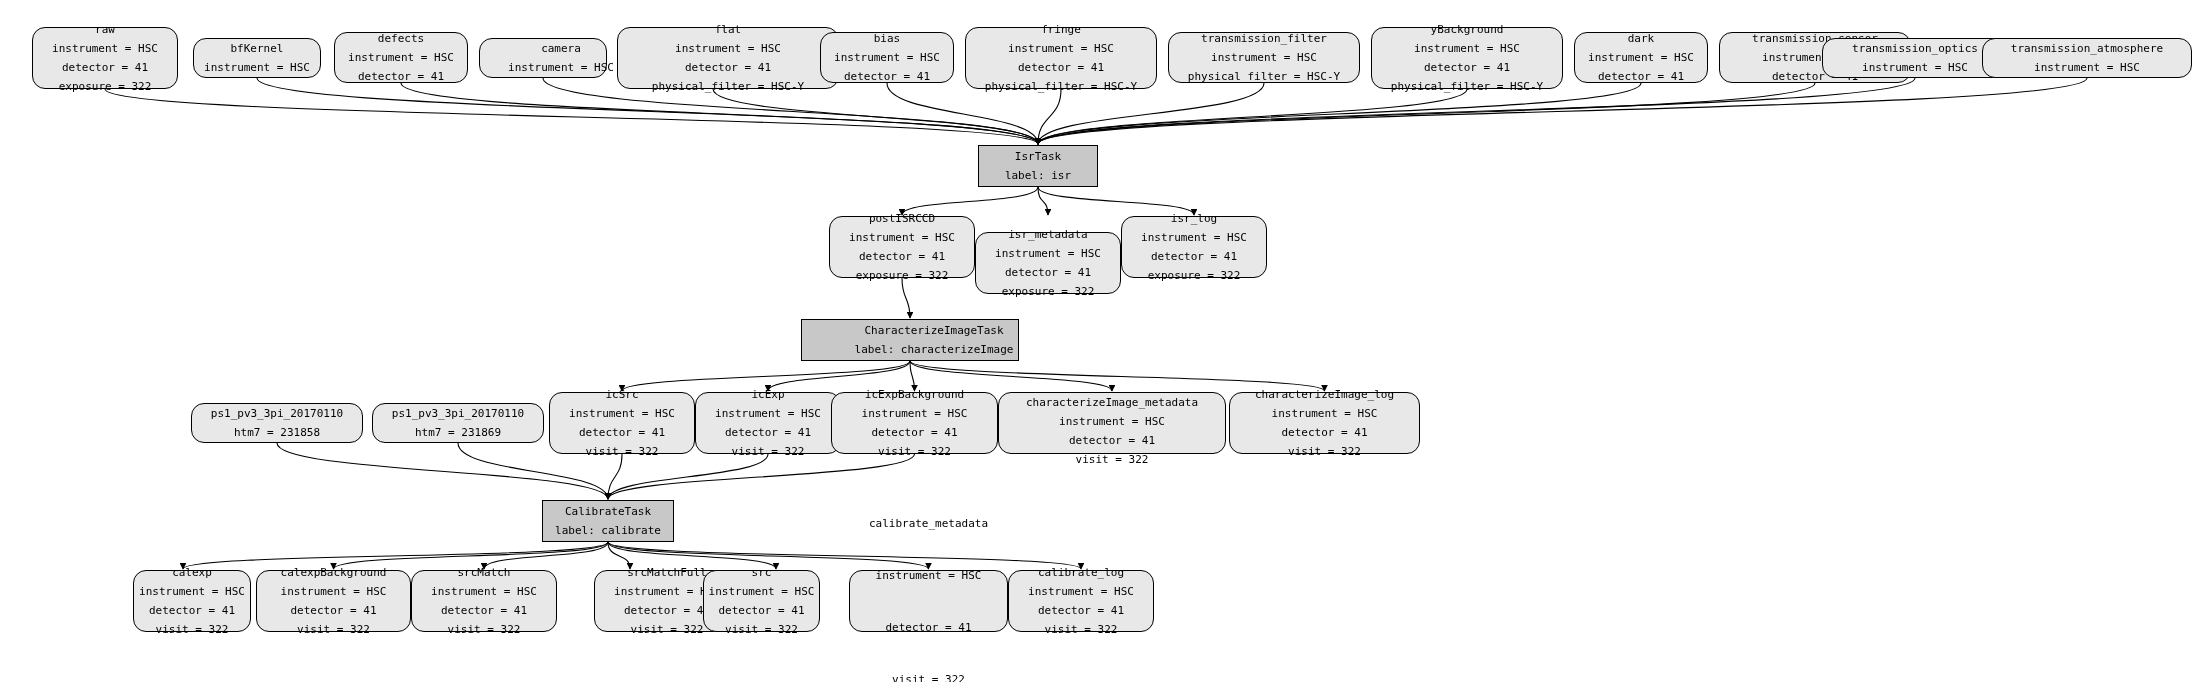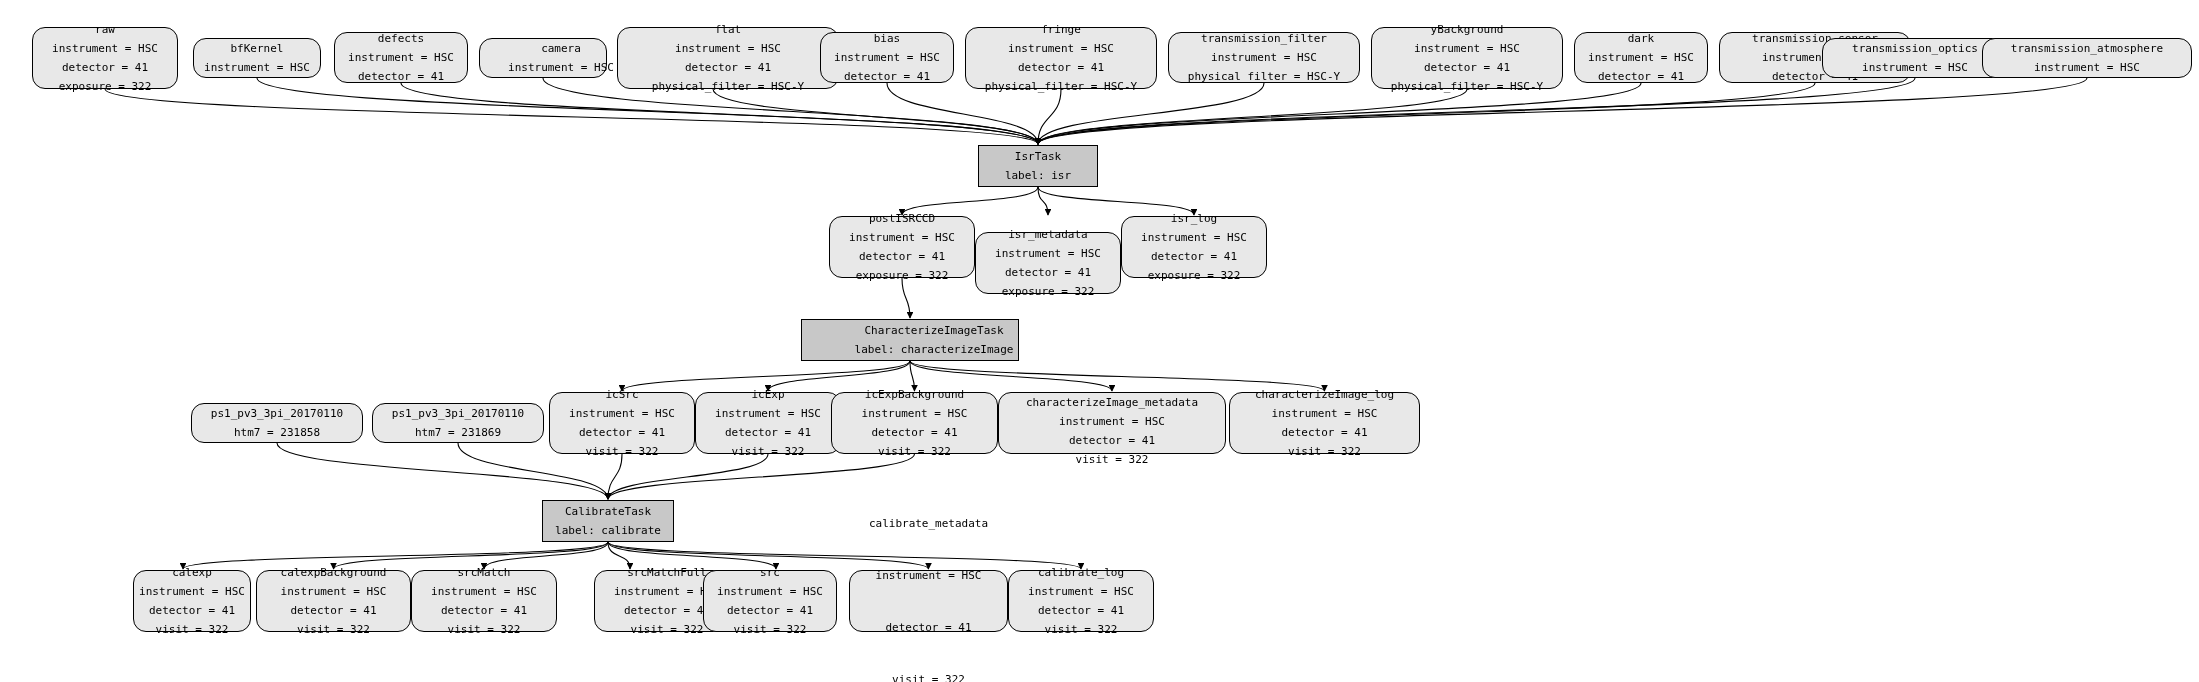--- a/index.html
+++ b/index.html
@@ -253,21 +253,21 @@
         <span class="line">instrument = HSC</span>
         <span class="line">detector = 41</span>
         <span class="line">visit = 322</span>
       </div>
       <div class="node dataset" style="left: 557px; top: 570px; width: 146px; height: 62px; margin-left: 37px;">
         <span class="line title">srcMatchFull</span>
         <span class="line">instrument = HSC</span>
         <span class="line">detector = 41</span>
         <span class="line">visit = 322</span>
       </div>
-      <div class="node dataset" style="left: 703px; top: 570px; width: 134px; height: 62px;">
+      <div class="node dataset" style="left: 703px; top: 570px; width: 117px; height: 62px;">
         <span class="line title">src</span>
         <span class="line">instrument = HSC</span>
         <span class="line">detector = 41</span>
         <span class="line">visit = 322</span>
       </div>
       <div class="node dataset" style="left: 849px; top: 570px; width: 159px; height: 62px; gap: 33px;">
         <span class="line title">calibrate_metadata</span>
         <span class="line">instrument = HSC</span>
         <span class="line">detector = 41</span>
         <span class="line">visit = 322</span>

